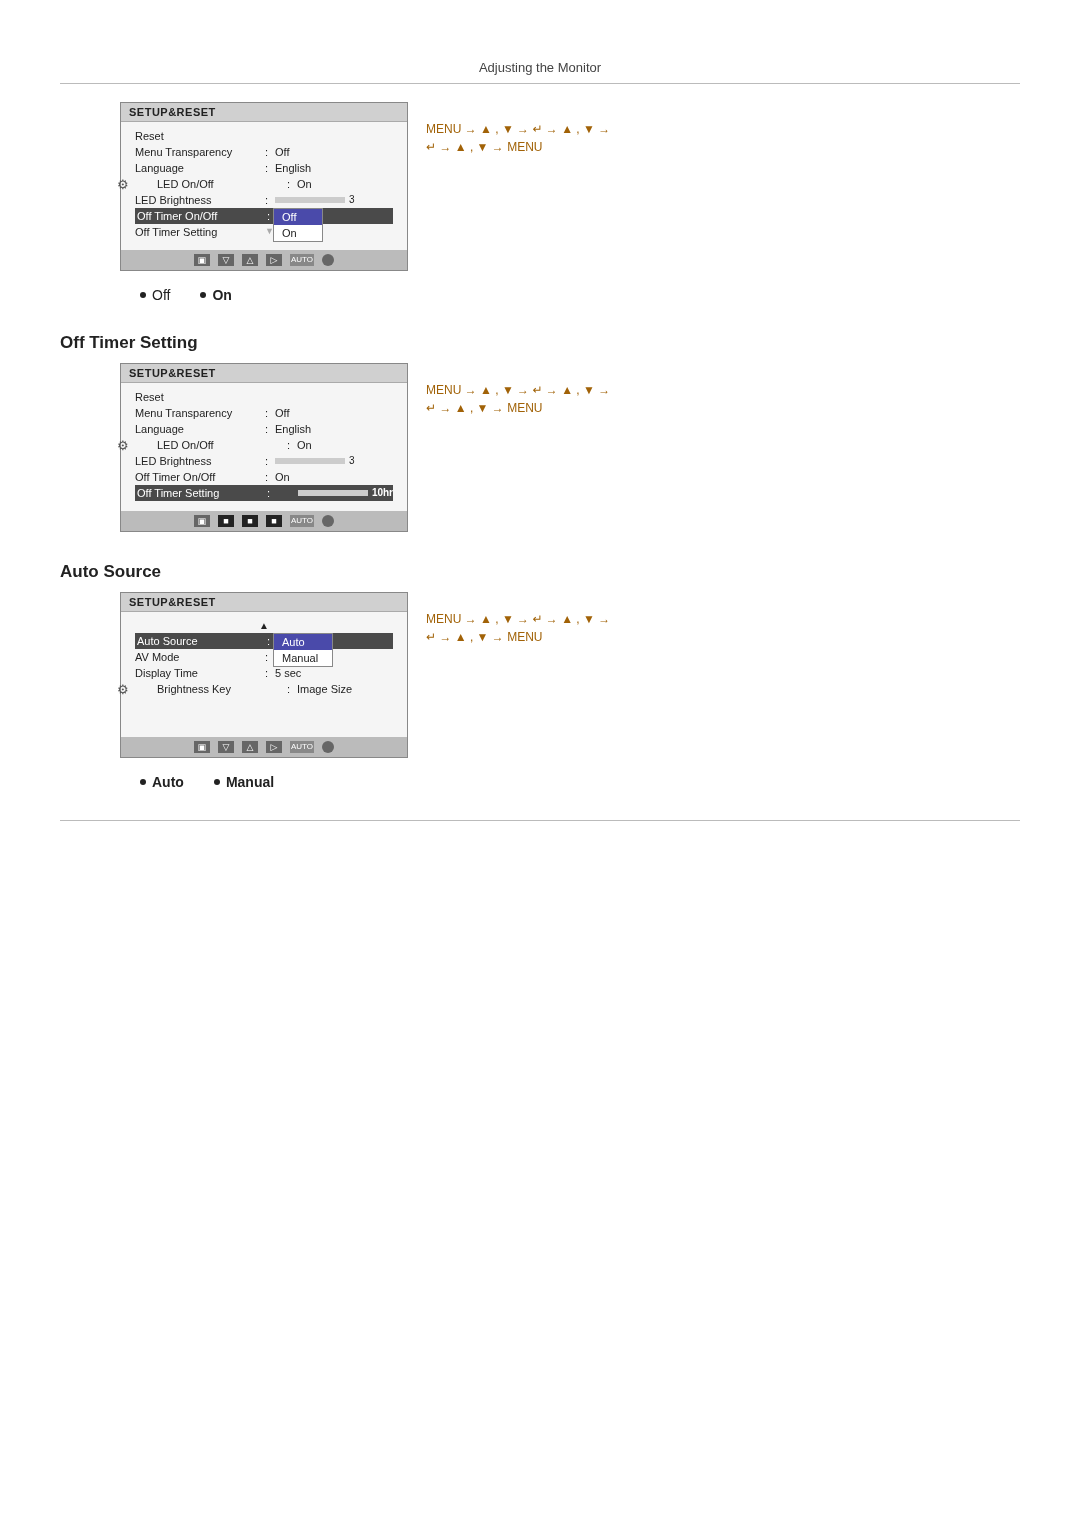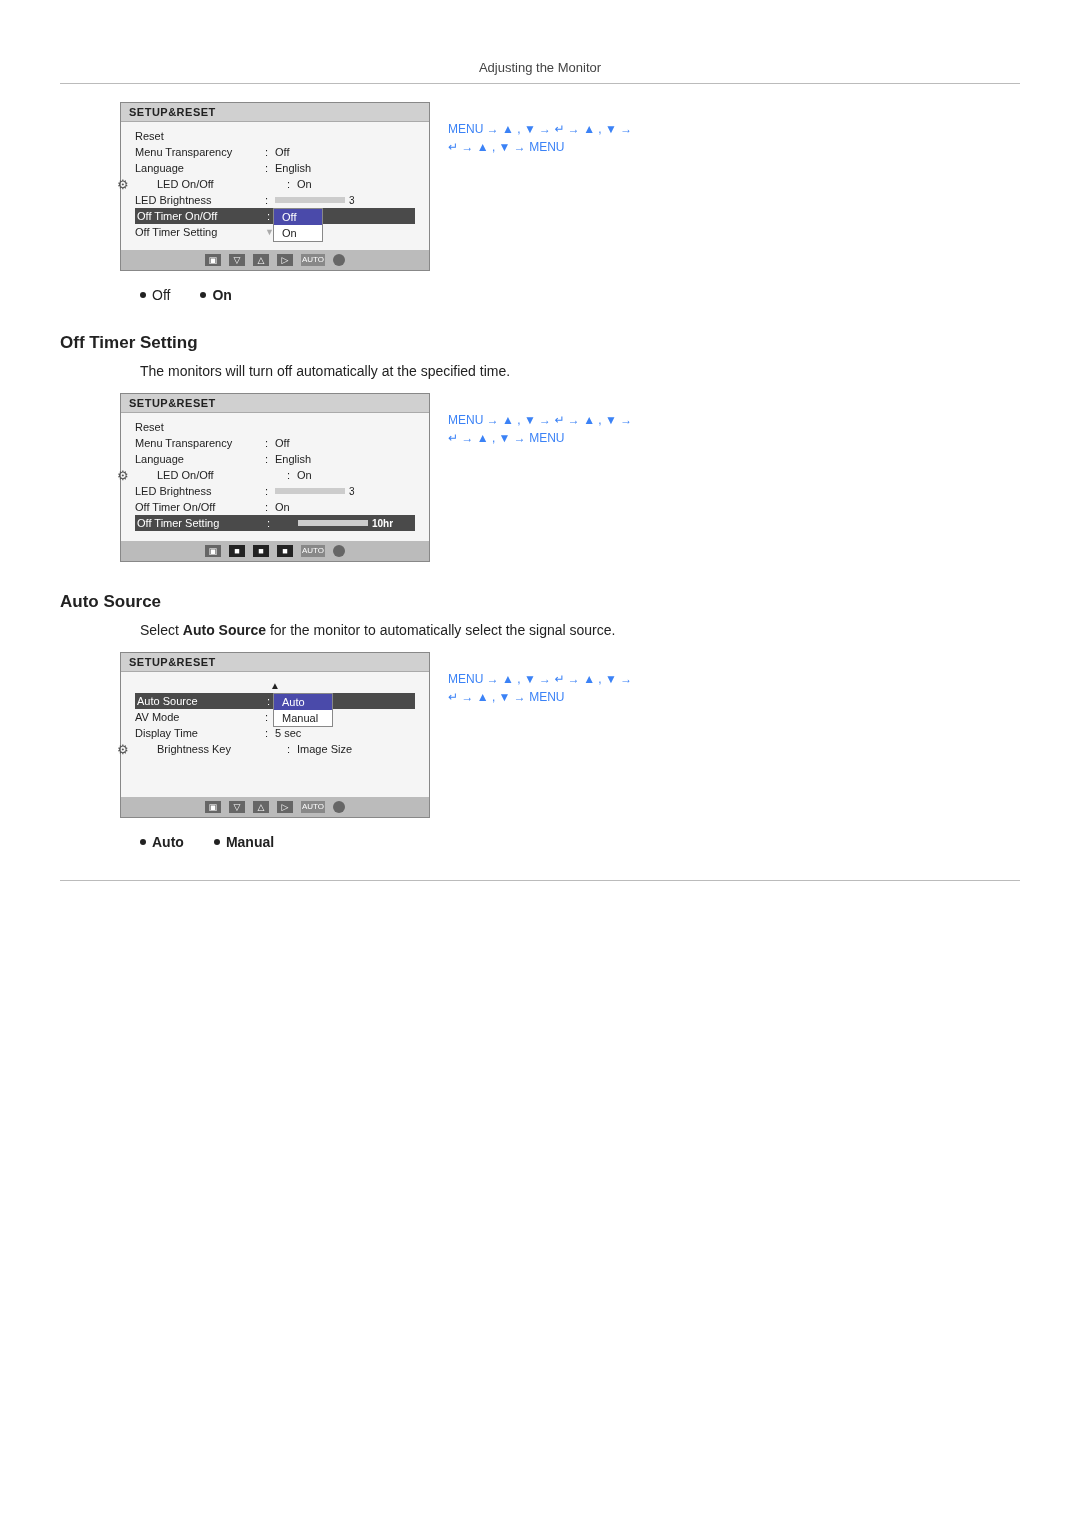--- a/index.html
+++ b/index.html
@@ -42,21 +42,21 @@
     }
 
     .monitor-block {
       display: flex;
       align-items: flex-start;
       margin-left: 60px;
       margin-bottom: 16px;
     }
 
     .monitor-screen {
-      width: 310px;
+      width: 288px;
       border: 1.5px solid #888;
       background: #f5f5f5;
       font-size: 11px;
       color: #222;
       position: relative;
       flex-shrink: 0;
     }
 
     .monitor-title-bar {
       background: #d0d0d0;
@@ -66,21 +66,21 @@
       border-bottom: 1px solid #aaa;
       letter-spacing: 0.5px;
     }
 
     .monitor-menu {
       padding: 6px 14px 6px 14px;
     }
 
     .monitor-menu-row {
       display: flex;
-      align-items: center;
+      align-items: flex-start;
       padding: 2px 0;
       font-size: 11px;
       position: relative;
     }
 
     .monitor-menu-row.highlighted {
       background: #4a4a4a;
       color: #fff;
       padding-left: 2px;
     }
@@ -182,21 +182,21 @@
 
     .bottom-icon.circle {
       border-radius: 50%;
       width: 12px;
       height: 12px;
     }
 
     .menu-formula {
       margin-left: 18px;
       font-size: 12px;
-      color: #3b82f6;
+      color: #a16207;
       display: flex;
       flex-direction: column;
       justify-content: center;
       gap: 4px;
       padding-top: 20px;
     }
 
     .bullet-row {
       display: flex;
       align-items: center;
@@ -353,21 +353,20 @@
     </div>
     <div class="bullet-item">
       <span class="bullet-dot"></span>
       <span><strong>On</strong></span>
     </div>
   </div>
 </div>
 
 <div class="section">
   <div class="section-heading">Off Timer Setting</div>
-  <div class="section-desc">The monitors will turn off automatically at the specified time.</div>
 
   <div class="monitor-block">
     <div class="monitor-screen">
       <div class="monitor-title-bar">SETUP&amp;RESET</div>
       <div class="monitor-menu">
 
         <div class="monitor-menu-row">
           <span class="menu-label">Reset</span>
         </div>
 
@@ -436,23 +435,20 @@
     <div class="menu-formula">
       <span>MENU → ▲ , ▼ → ↵ → ▲ , ▼ →</span>
       <span>↵ → ▲ , ▼ → MENU</span>
     </div>
   </div>
 
 </div>
 
 <div class="section">
   <div class="section-heading">Auto Source</div>
-  <div class="section-desc">
-    Select <strong>Auto Source</strong> for the monitor to automatically select the signal source.
-  </div>
 
   <div class="monitor-block">
     <div class="monitor-screen">
       <div class="monitor-title-bar">SETUP&amp;RESET</div>
       <div class="monitor-menu">
 
         <div class="monitor-menu-row" style="justify-content:center;">
           <span style="font-size:10px;">▲</span>
         </div>
 

